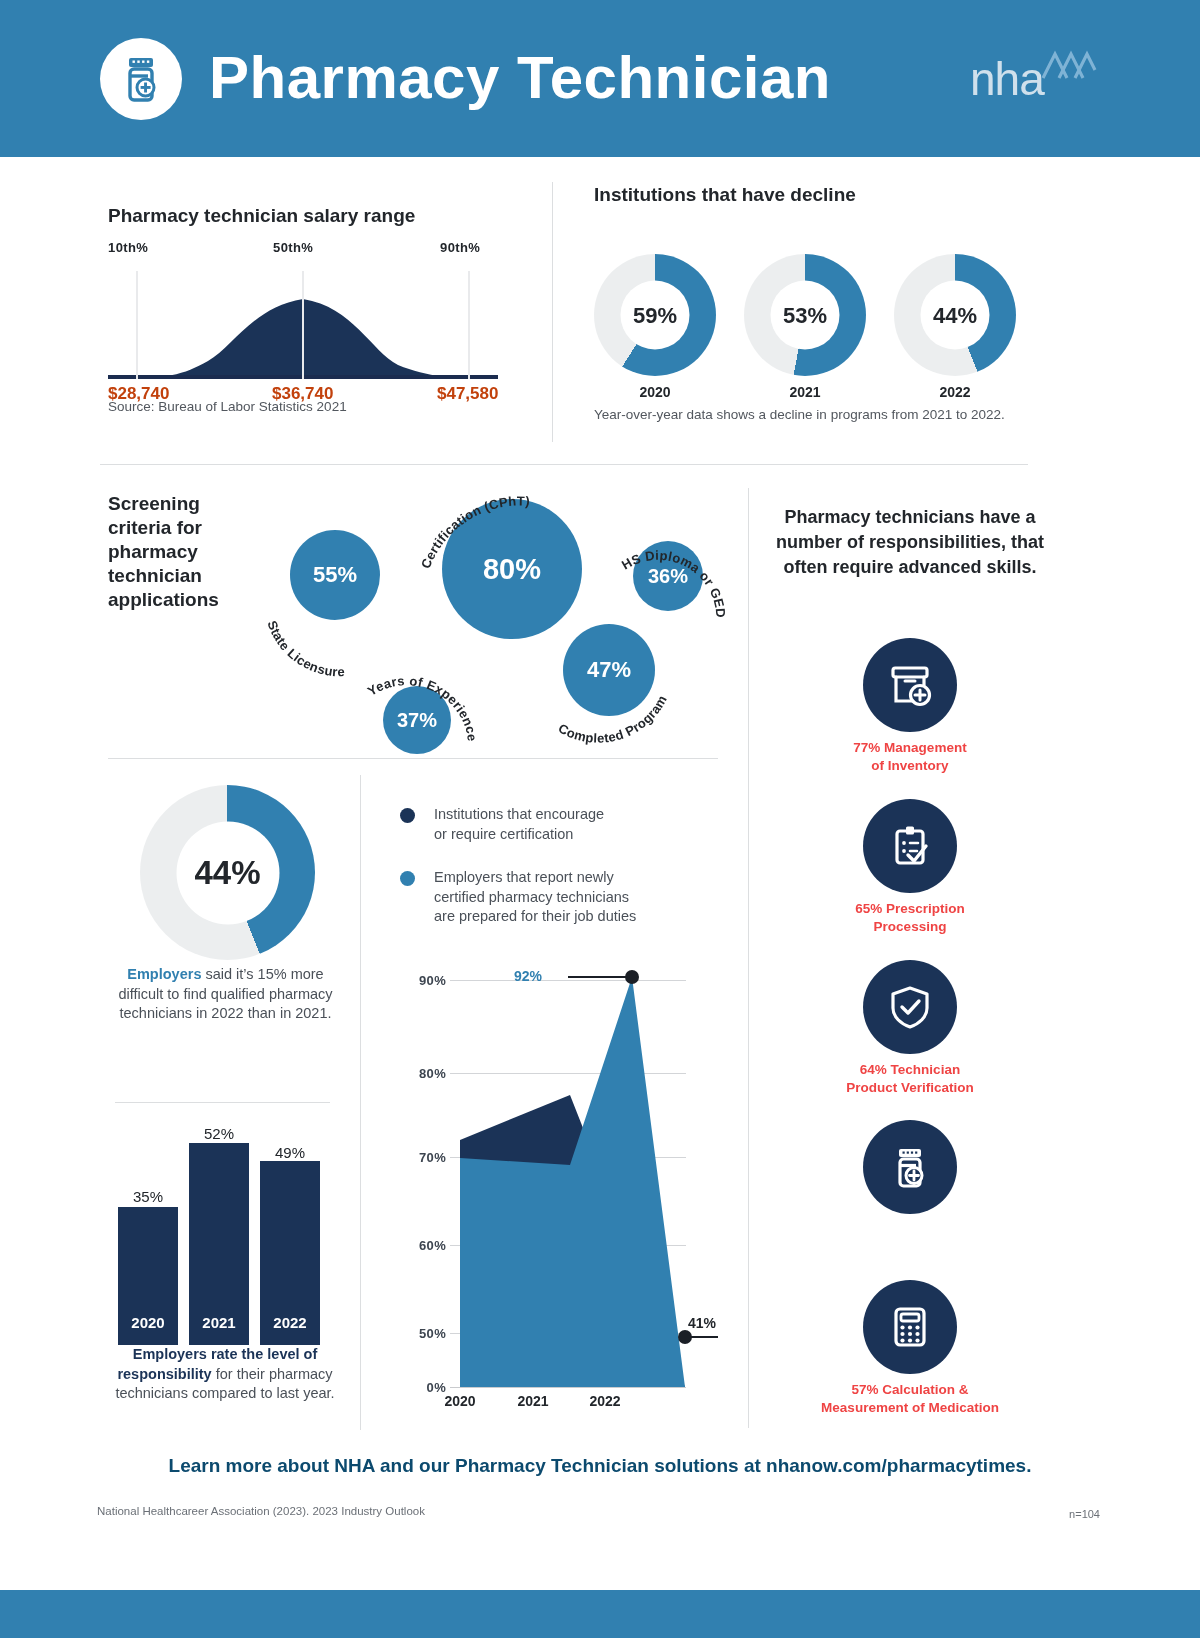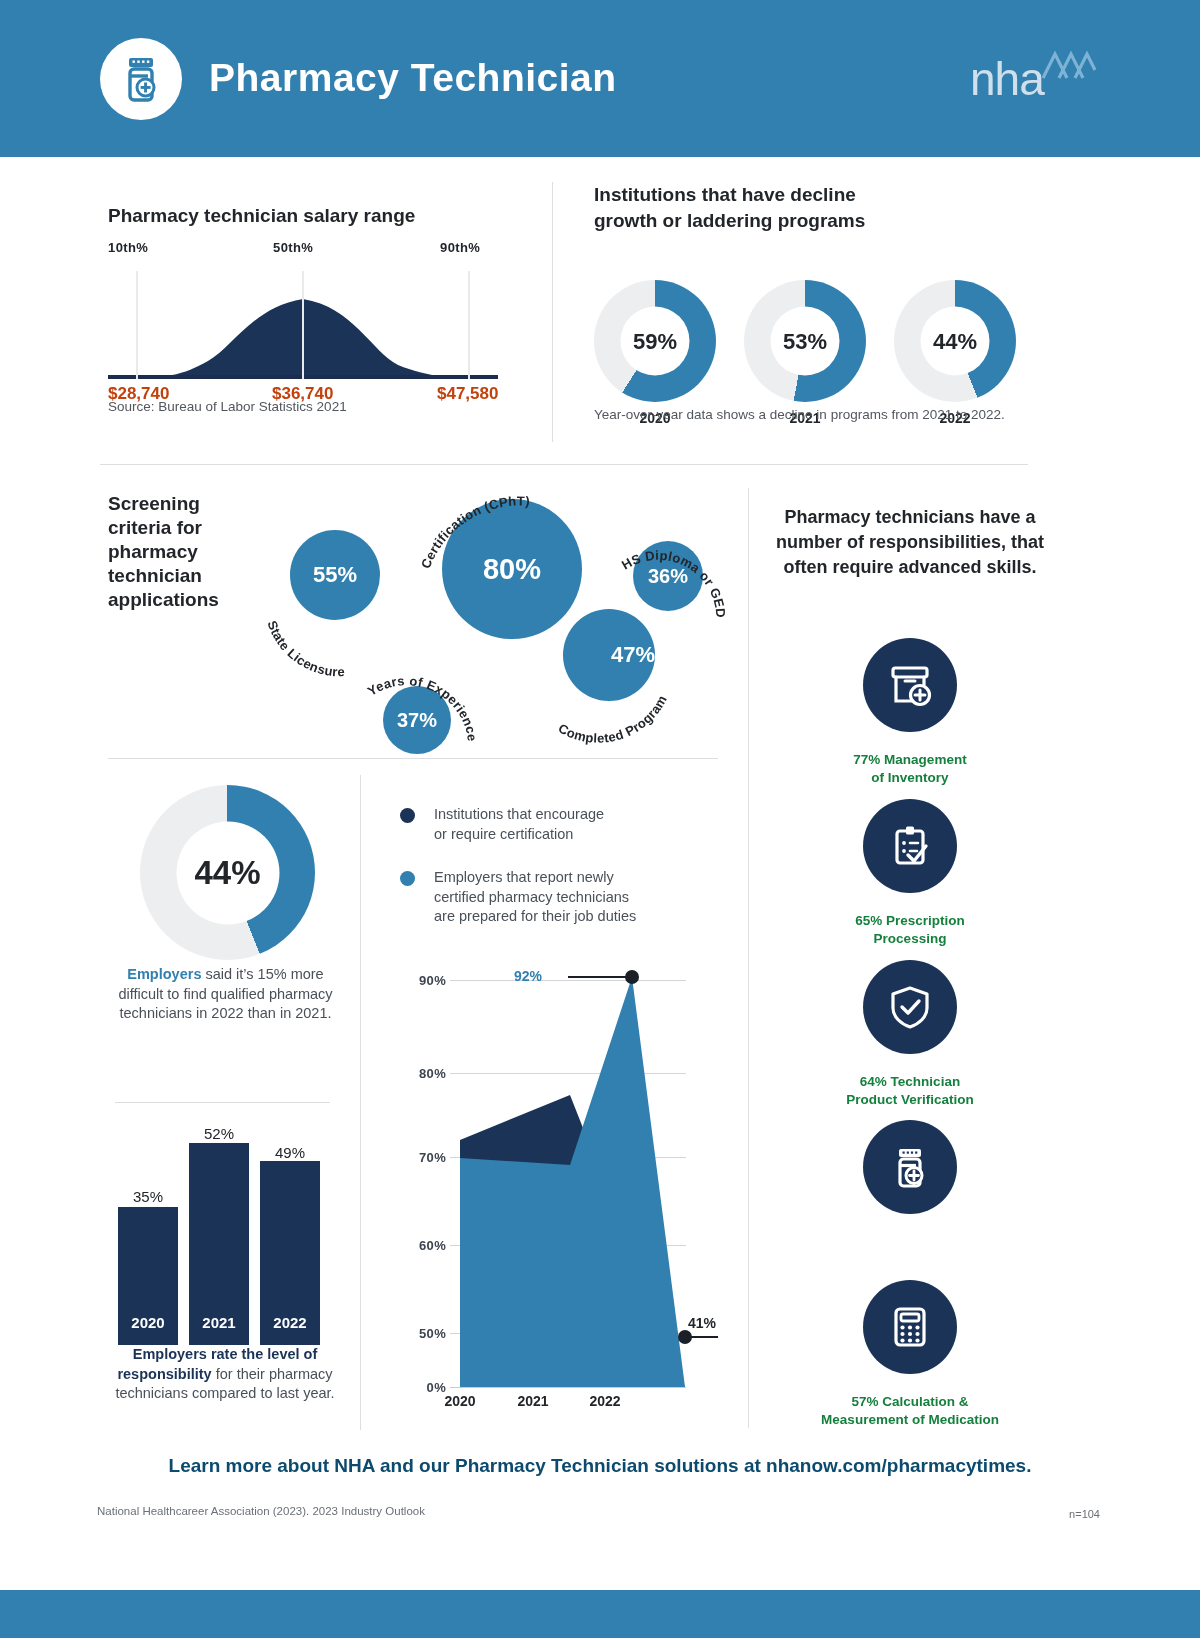--- a/index.html
+++ b/index.html
@@ -18,21 +18,21 @@
     position: absolute; left:0; top:0; width:1200px; height:157px;
     background:#3180b0;
   }
   .header-logo-circle {
     position:absolute; left:100px; top:38px; width:82px; height:82px;
     background:#ffffff; border-radius:50%;
     display:flex; align-items:center; justify-content:center;
   }
   .header-title {
     position:absolute; left:209px; top:46px;
-    font-size:39px; font-weight:bold; color:#ffffff; letter-spacing:0.5px;
+    font-size:60px; font-weight:bold; color:#ffffff; letter-spacing:0.5px;
     line-height:64px;
   }
   .nha-logo {
     position:absolute; right:105px; top:50px; width:125px; height:62px;
   }
   .nha-text {
     position:absolute; left:0; bottom:6px;
     font-size:46px; color:#cfe0ec; letter-spacing:-1px;
     font-family:"Liberation Sans", sans-serif; font-weight:300;
   }
@@ -73,21 +73,21 @@
   .screen-head { position:absolute; left:108px; top:492px; width:160px; font-size:19px; font-weight:bold; color:#22262b; line-height:24px; }
   .bubbles { position:absolute; left:250px; top:485px; width:480px; height:270px; }
   .bubble { position:absolute; border-radius:50%; background:#3180b0; display:flex; align-items:center; justify-content:center; color:#ffffff; font-weight:bold; }
   .curve-svg { position:absolute; left:0; top:0; overflow:visible; }
   .curve-svg text { font-family:"Liberation Sans", sans-serif; font-size:13px; font-weight:bold; fill:#22262b; letter-spacing:.3px;}
 
   
   .resp-head { position:absolute; left:775px; top:505px; width:270px; text-align:center; font-size:18px; font-weight:bold; color:#22262b; line-height:25px; }
   .resp-item { position:absolute; left:775px; width:270px; text-align:center; }
   .resp-circle { width:94px; height:94px; border-radius:50%; background:#1b3357; margin:0 auto; display:flex; align-items:center; justify-content:center; }
-  .resp-label { margin-top:19px; font-size:13.5px; font-weight:bold; color:#15803d; line-height:18px; }
+  .resp-label { margin-top:7px; font-size:13.5px; font-weight:bold; color:#ef4444; line-height:18px; }
 
   
   .bigdonut-wrap { position:absolute; left:140px; top:785px; width:175px; height:175px; }
   .bigdonut { width:175px; height:175px; border-radius:50%; }
   .bigdonut-hole {
     position:absolute; left:50%; top:50%; transform:translate(-50%,-50%);
     width:103px; height:103px; background:#fff; border-radius:50%;
     display:flex; align-items:center; justify-content:center;
     font-size:33px; font-weight:bold; color:#22262b;
   }
@@ -168,21 +168,20 @@
       <div class="dollar-label" style="left:164px;">$36,740</div>
       <div class="dollar-label" style="left:329px;">$47,580</div>
     </div>
   </div>
   <div class="source-note">Source: Bureau of Labor Statistics 2021</div>
 
   <div class="vr-light" style="left:552px; top:182px; height:260px;"></div>
 
   <div class="donut-block">
     <div class="sec-title">Institutions that have decline</div>
-    <div class="sec-title">growth or laddering programs</div>
     <div class="donut-row">
       <div class="donut" id="donut0" style="left: 0px; background: conic-gradient(rgb(49, 128, 176) 0deg, rgb(49, 128, 176) 212.4deg, rgb(236, 238, 239) 212.4deg, rgb(236, 238, 239) 360deg);">
         <div class="donut-hole">59%</div>
       </div>
       <div class="donut-year" style="left:0px;">2020</div>
 
       <div class="donut" id="donut1" style="left: 150px; background: conic-gradient(rgb(49, 128, 176) 0deg, rgb(49, 128, 176) 190.8deg, rgb(236, 238, 239) 190.8deg, rgb(236, 238, 239) 360deg);">
         <div class="donut-hole">53%</div>
       </div>
       <div class="donut-year" style="left:150px;">2021</div>
@@ -226,21 +225,21 @@
     </svg>
 
     <div class="bubble" style="left:133px; top:201px; width:68px; height:68px; font-size:20px;">
       <span>37%</span>
     </div>
     <svg class="curve-svg" width="480" height="270" aria-hidden="true">
       <path id="p-yrs" d="M 120 212 A 62 62 0 0 1 218 256" fill="none"></path>
       <text><textPath href="#p-yrs" startOffset="1%" id="t-yrs">Years of Experience</textPath></text>
     </svg>
 
-    <div class="bubble" style="left:313px; top:124px; width:92px; height:92px; font-size:22px;justify-content:flex-end;">
+    <div class="bubble" style="left:313px; top:139px; width:92px; height:92px; font-size:22px;">
       <span>47%</span>
     </div>
     <svg class="curve-svg" width="480" height="270" aria-hidden="true">
       <path id="p-comp" d="M 306 245 A 76 76 0 0 0 424 182" fill="none"></path>
       <text><textPath href="#p-comp" startOffset="1%" id="t-comp">Completed Program</textPath></text>
     </svg>
   </div>
 
   <div class="vr-light" style="left:748px; top:488px; height:940px;"></div>
 

